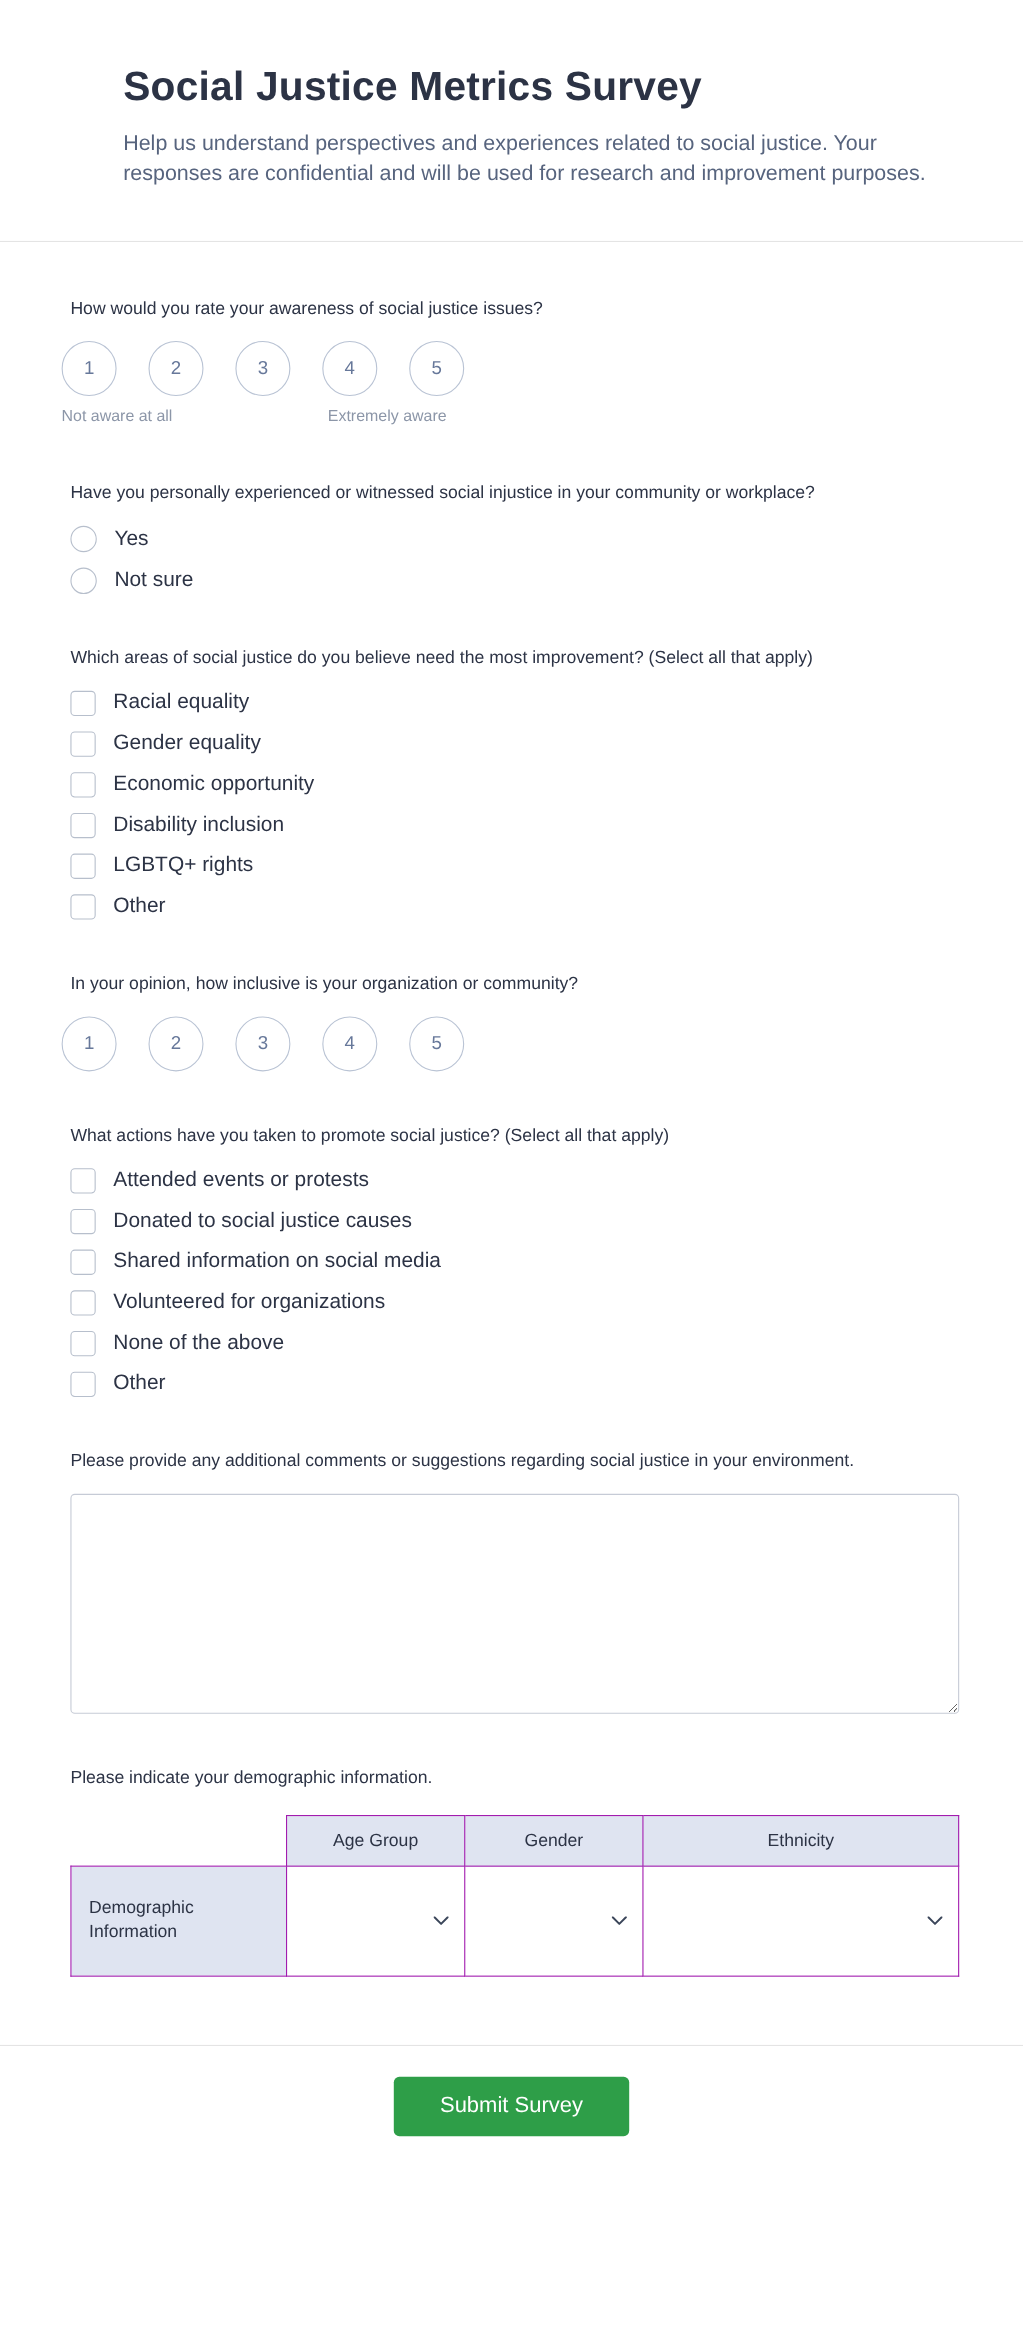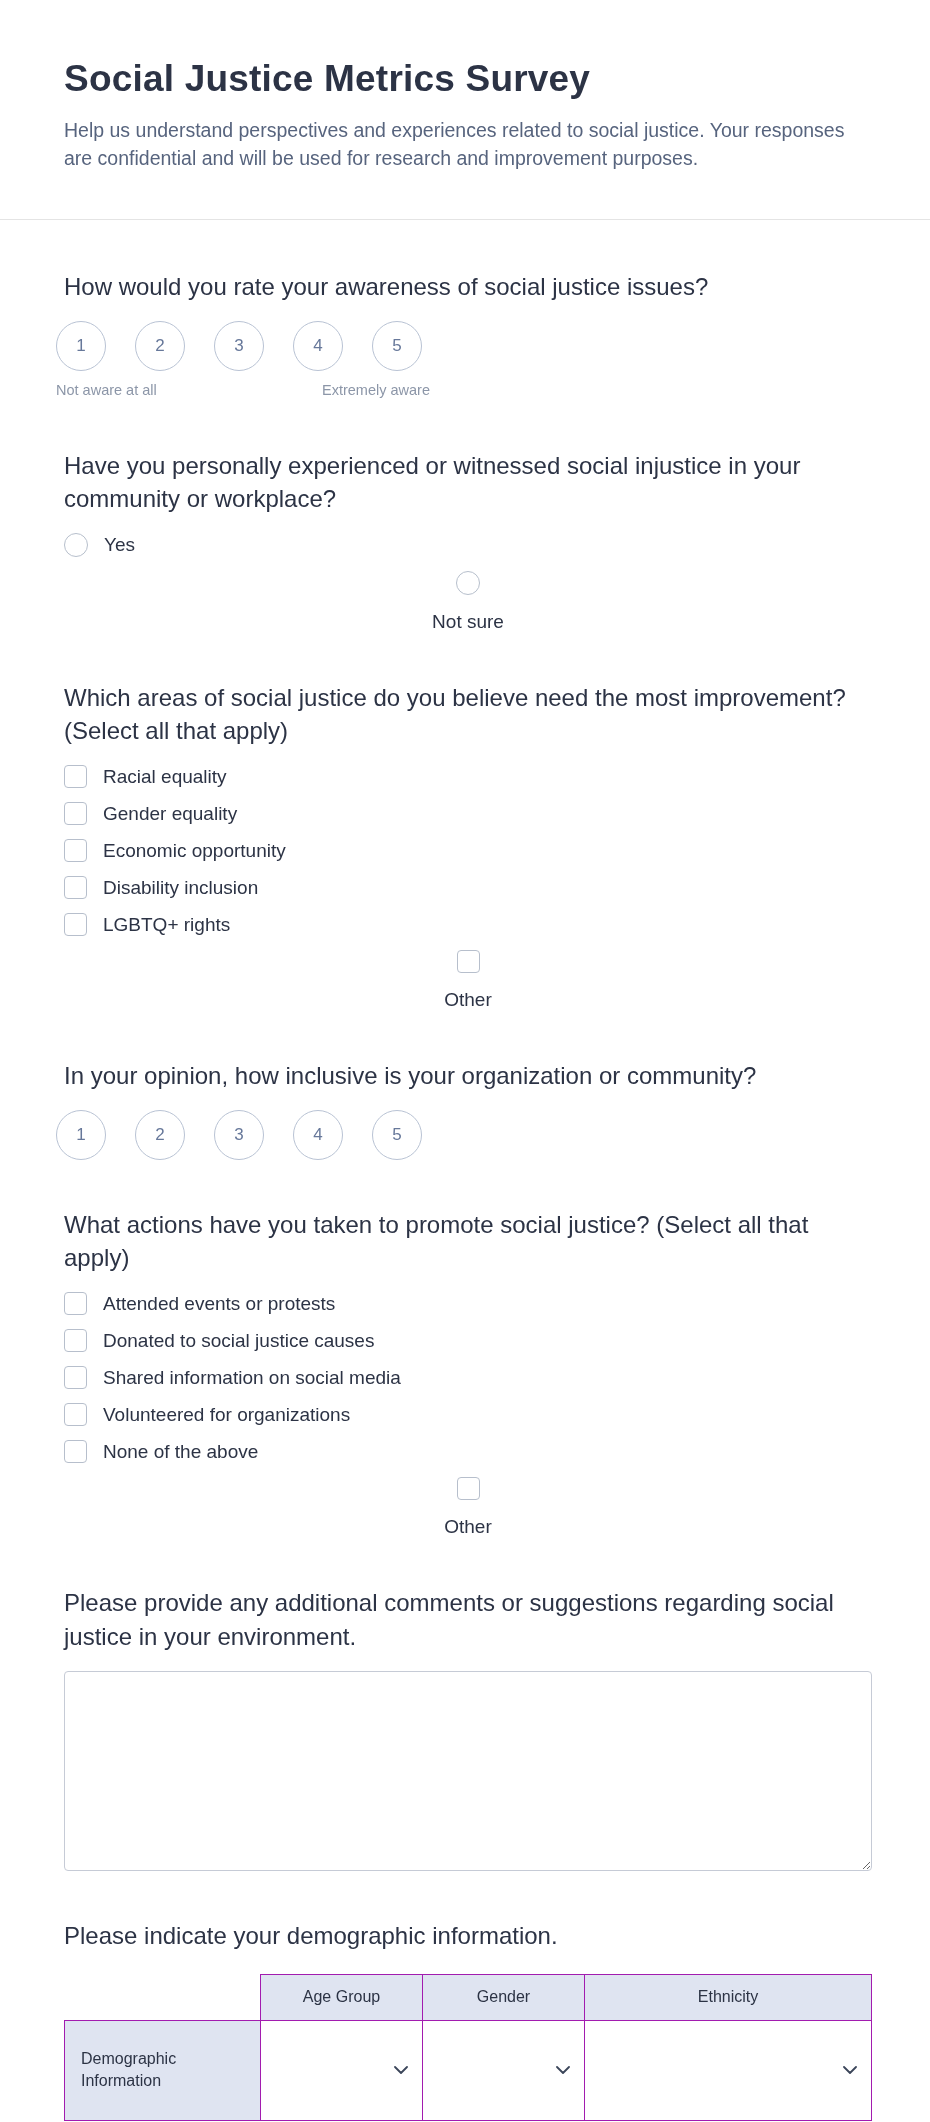--- a/index.html
+++ b/index.html
@@ -8,39 +8,39 @@
     width: 930px;
     font-family: "Liberation Sans", sans-serif;
     color: #2c3345;
   }
   .page {
     width: 930px;
     min-height: 2122px;
     background: #ffffff;
     padding-bottom: 48px;
   }
-  .form-header { padding: 58px 64px 46px 64px; }
+  .form-header { padding: 58px 64px 46px 64px; margin-left: 48px; }
   .form-title {
     font-size: 37px;
     font-weight: 700;
     color: #2c3345;
     letter-spacing: 0.2px;
   }
   .form-subtitle {
     margin-top: 16px;
     font-size: 19.5px;
     line-height: 1.45;
     color: #57647e;
     max-width: 800px;
   }
   .divider { border-top: 1px solid #e4e4e4; width: 100%; }
   .form-body { padding: 50px 58px 0 64px; }
   .question { margin-bottom: 48px; }
   .q-label {
-    font-size: 24px;
+    font-size: 16px;
     font-weight: 500;
     color: #2c3345;
     line-height: 1.38;
     margin-bottom: 18px;
     max-width: 800px;
   }
   
   .scale-row { display: flex; gap: 29px; margin-left: -8px; }
   .scale-circle {
     width: 50px; height: 50px;
@@ -60,30 +60,30 @@
     font-size: 14.5px;
     color: #8c96a8;
     line-height: 1.35;
     min-height: 20px;
   }
   .scale-min { display: inline-block; }
   .q-awareness .scale-min { max-width: 170px; }
   .q-inclusiveness .scale-min { max-width: 128px; }
   .scale-max {
     position: absolute;
-    left: 320px; top: 0;
+    left: 296px; top: 0;
     transform: translateX(-50%);
     white-space: nowrap;
   }
   
   .option-row {
     display: flex; align-items: center; gap: 16px;
     margin-bottom: 14px; cursor: pointer; text-align: right;
   }
-  .option-row:last-child { margin-bottom: 0; flex-direction: column; }
+  .option-row:last-child { margin-bottom: 0; }
   .radio {
     width: 24px; height: 24px; flex: none;
     border-radius: 50%;
     border: 1.5px solid #b7bfcc;
     background: #ffffff;
   }
   .checkbox {
     width: 23px; height: 23px; flex: none;
     border-radius: 4px;
     border: 1.5px solid #b7bfcc;

